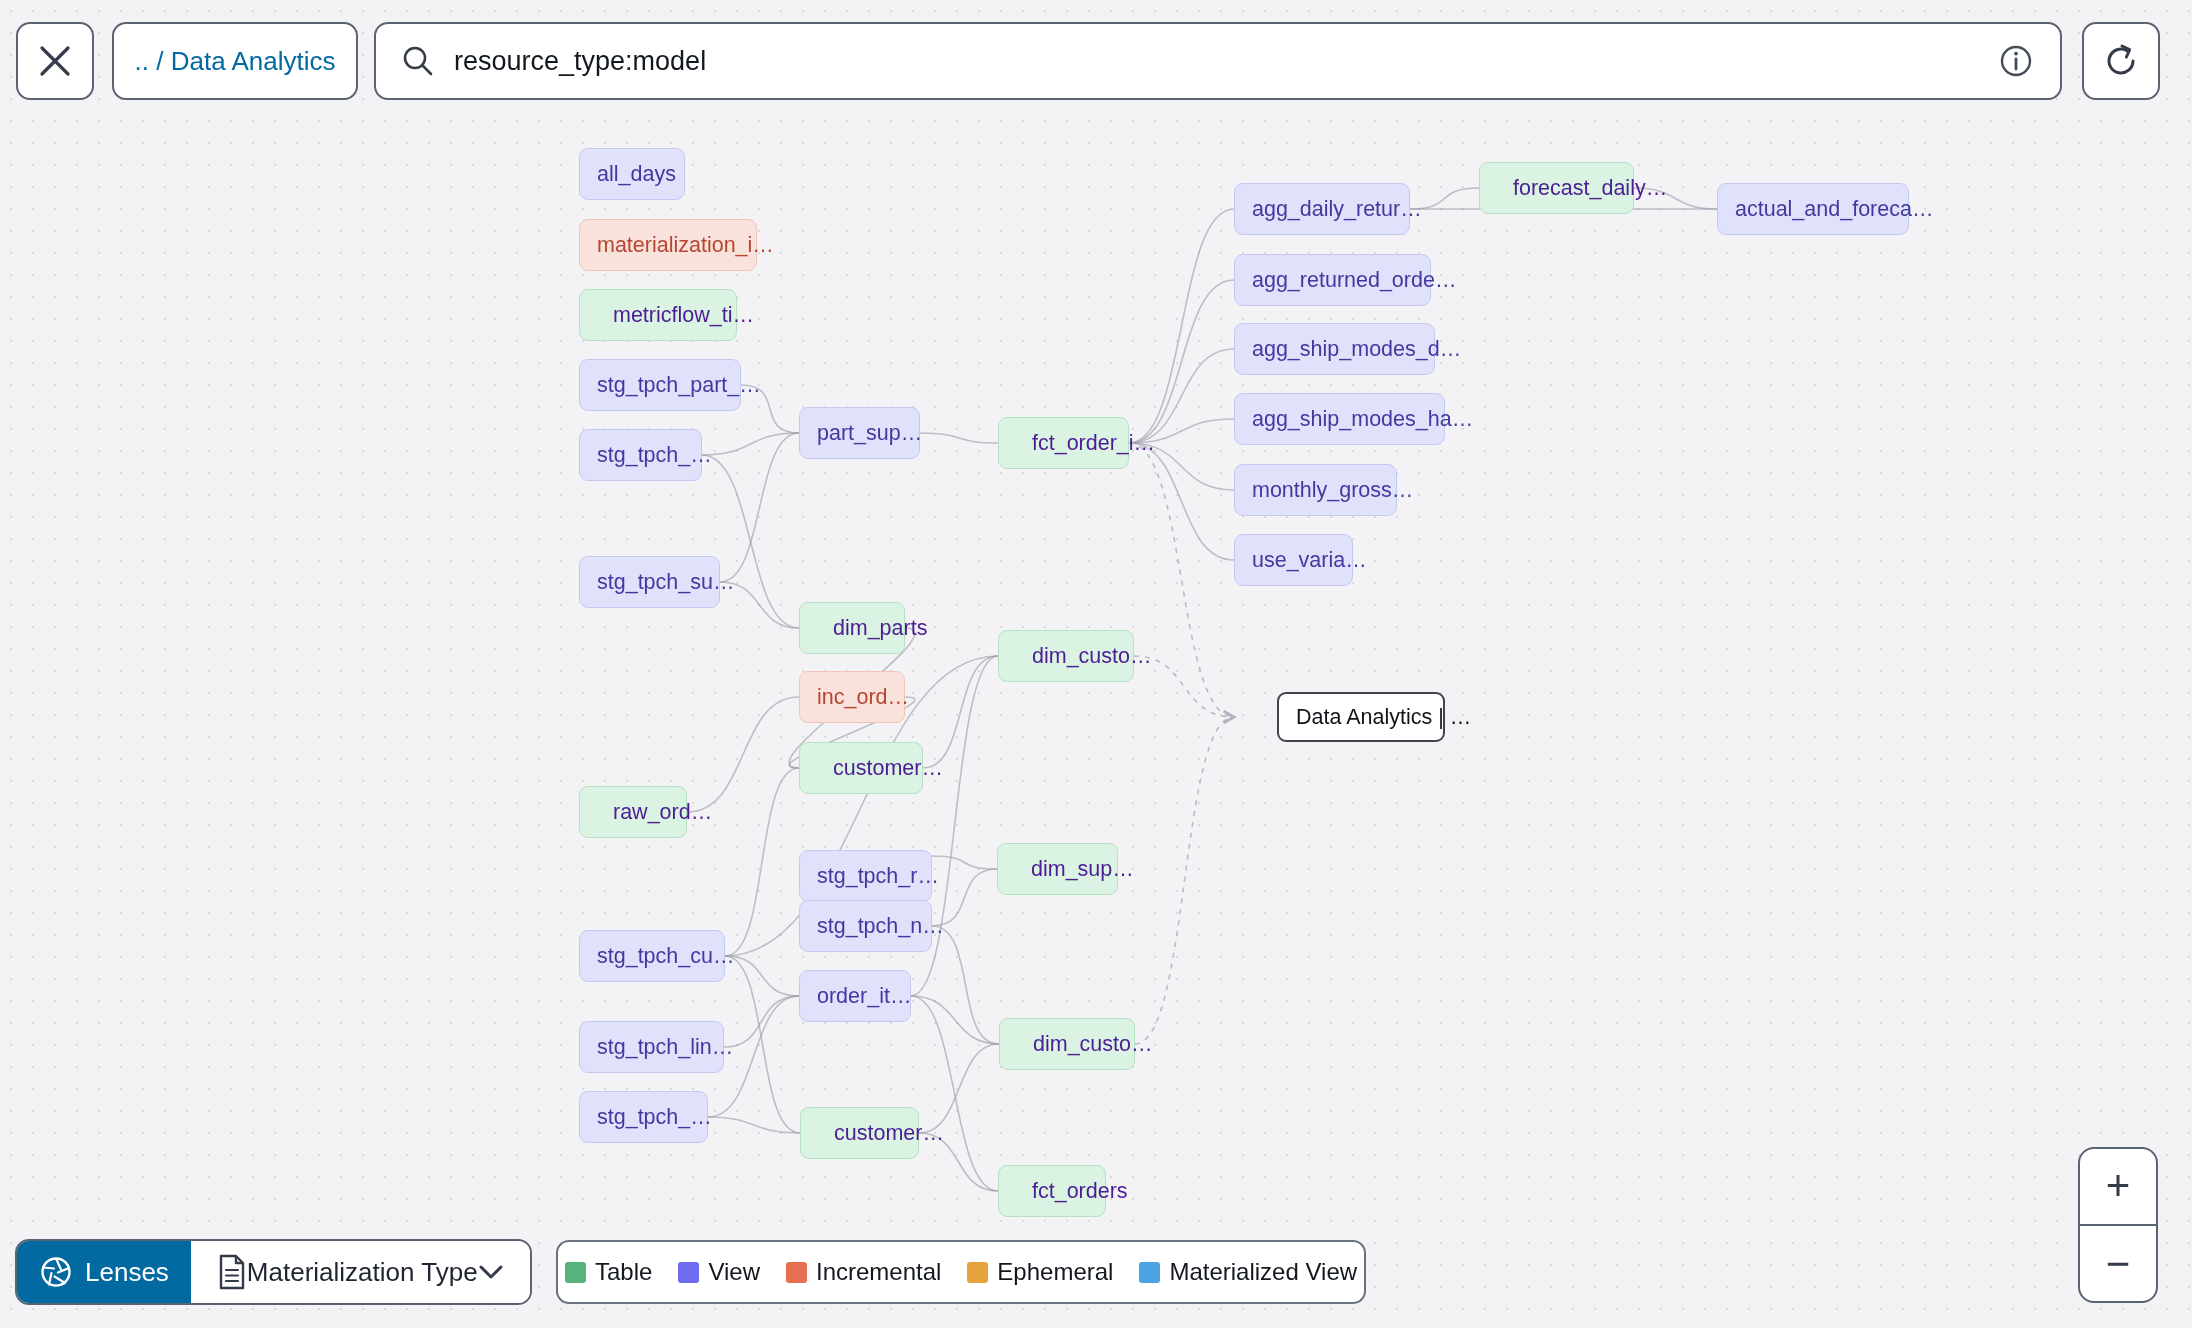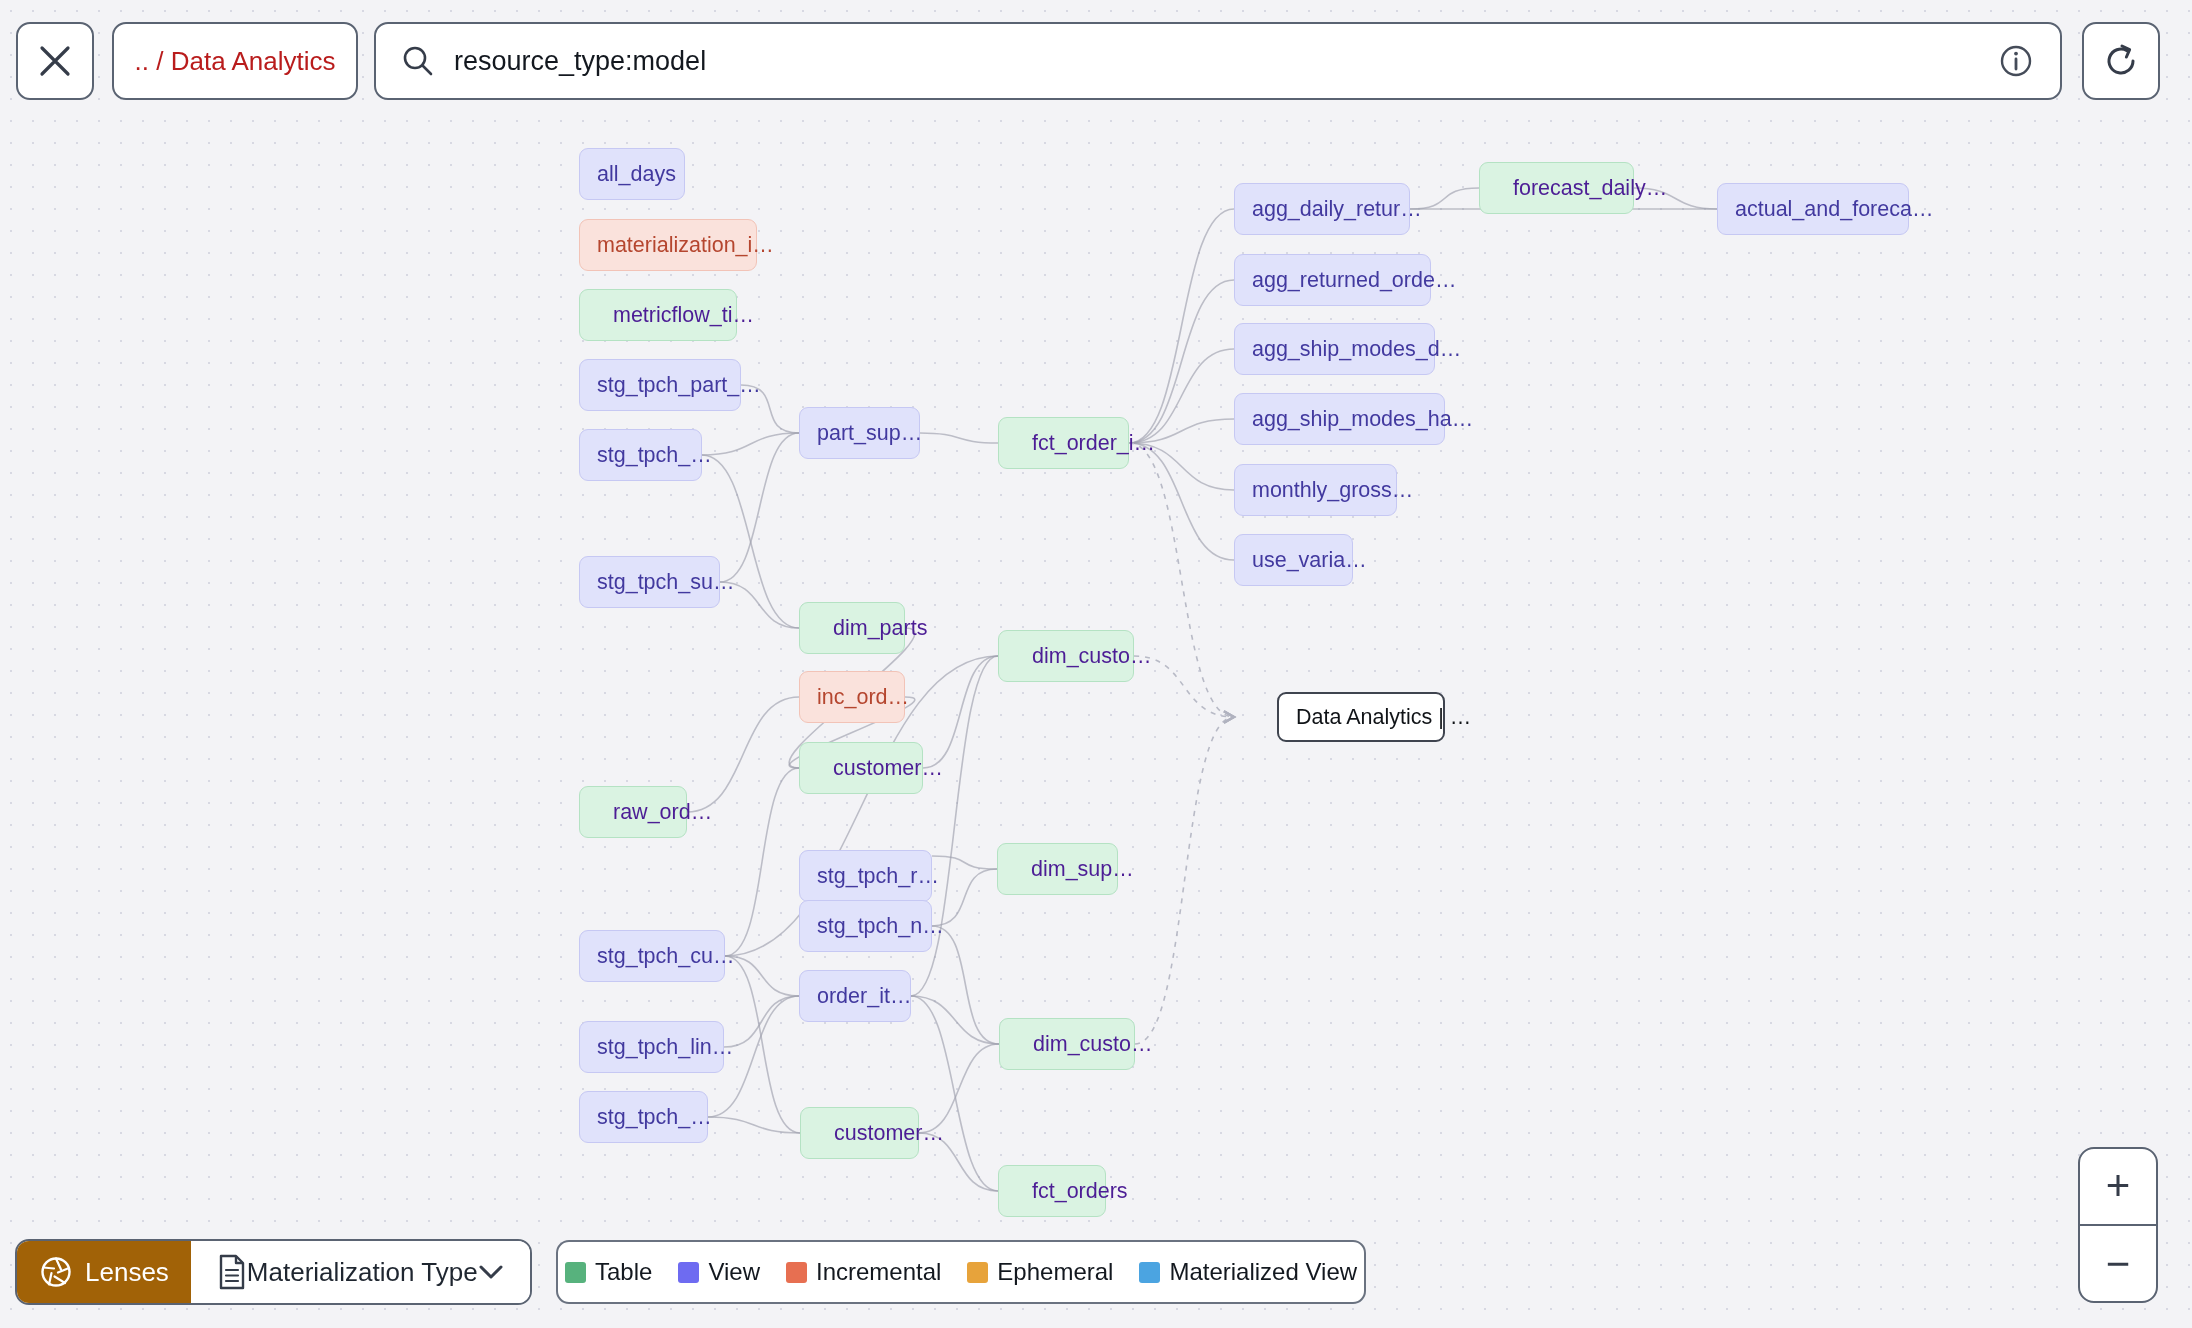--- a/index.html
+++ b/index.html
@@ -10,21 +10,21 @@
     background-image:radial-gradient(circle,#d7d8e2 1.3px,transparent 1.4px);
     background-size:22px 22px;
     color:#1f2630;
   }
   
   .btn{
     position:absolute;background:#fff;border:2.5px solid #5a6372;border-radius:14px;
     display:flex;align-items:center;justify-content:center;box-sizing:border-box;cursor:pointer;
   }
   #close-btn{left:16px;top:22px;width:78px;height:78px;}
-  #breadcrumb-btn{left:112px;top:22px;width:246px;height:78px;font-size:26px;color:#b91c1c;}
+  #breadcrumb-btn{left:112px;top:22px;width:246px;height:78px;font-size:26px;color:#0369a1;}
   #search-bar{
     position:absolute;left:374px;top:22px;width:1688px;height:78px;background:#fff;
     border:2.5px solid #5a6372;border-radius:14px;box-sizing:border-box;
     display:flex;align-items:center;padding:0 24px;gap:18px;
   }
   #search-bar .value{font-size:27px;color:#13181f;flex:1 1 auto;}
   #refresh-btn{left:2082px;top:22px;width:78px;height:78px;}
   .iconsvg{display:block;}
   
   #canvas{position:absolute;left:16px;top:0;width:2192px;height:940px;}
@@ -38,21 +38,21 @@
   .node.view{background:#e0e2fb;border-color:#c6c8f3;color:#42399f;}
   .node.table{background:#daf3e2;border-color:#b4e2c3;color:#4c1d95;padding-left:33px;}
   .node.incremental{background:#fae2dc;border-color:#f2c3b7;color:#b5462f;}
   .node.root{background:#ffffff;border:2px solid #3f444f;color:#101317;margin-left:43px;}
   
   #lenses-ctl{
     position:absolute;left:15px;top:1239px;height:66px;display:flex;align-items:stretch;
     border:2.5px solid #5a6372;border-radius:14px;overflow:hidden;background:#fff;box-sizing:border-box;
   }
   #lenses-btn{
-    background:#a16207;color:#fff;display:flex;align-items:center;gap:12px;
+    background:#0369a1;color:#fff;display:flex;align-items:center;gap:12px;
     padding:0 22px;font-size:26px;cursor:pointer;
   }
   #mat-type-btn{
     display:flex;align-items:center;padding:0 26px;font-size:26px;color:#1f2630;cursor:pointer;background:#fff;
   }
   #legend{
     position:absolute;left:556px;top:1240px;height:64px;background:#fff;
     border:2px solid #6a7280;border-radius:13px;box-sizing:border-box;
     display:flex;align-items:center;gap:26px;padding:0 7px;font-size:24px;color:#13181f;
   }

